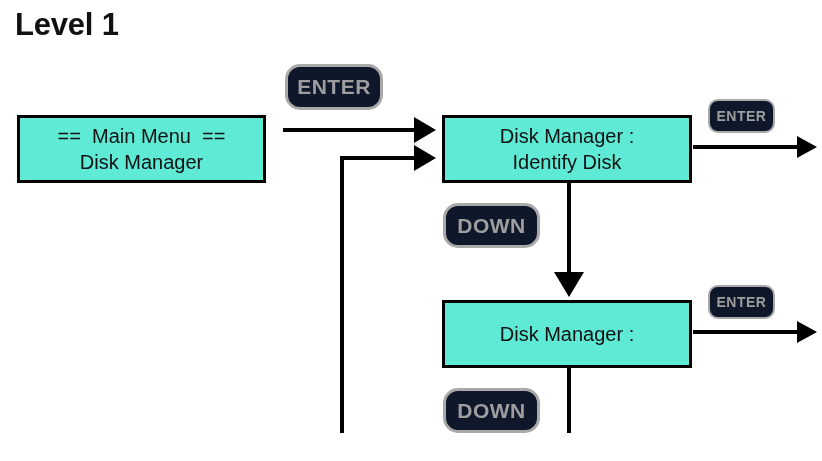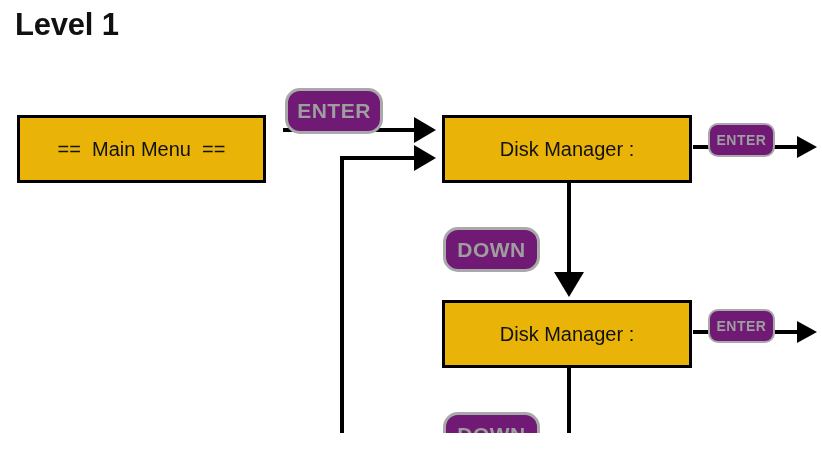--- a/index.html
+++ b/index.html
@@ -30,21 +30,21 @@
     white-space: nowrap;
   }
   #level1-title { left: 15px; top: 9px; }
   #level2-title { left: 440px; top: 9px; }
 
   
   .menu-box {
     position: absolute;
     box-sizing: border-box;
     border: 3px solid #000000;
-    background: #eab308;
+    background: #5eead4;
     display: flex;
     flex-direction: column;
     align-items: center;
     justify-content: center;
     text-align: center;
     color: #111111;
     font-size: 20px;
     line-height: 1.32;
   }
   .menu-box .line1,
@@ -53,29 +53,28 @@
   #box-main-menu    { left: 17px;  top: 115px; width: 249px; height: 68px; }
   #box-identify     { left: 442px; top: 115px; width: 250px; height: 68px; }
   #box-showinfo     { left: 442px; top: 300px; width: 250px; height: 68px; }
 
   
   .key-pill {
     position: absolute;
     box-sizing: border-box;
     border: 3px solid #a9a9a9;
     border-radius: 13px;
-    background: #701a75;
+    background: #0f172a;
     color: #9e9e9e;
     display: flex;
     align-items: center;
     justify-content: center;
     font-weight: bold;
     letter-spacing: 0.5px;
     white-space: nowrap;
-    margin-top: 24px;
   }
   .key-pill.big   { font-size: 21px; border-radius: 15px; }
   .key-pill.small { font-size: 14px; border-width: 2px; border-radius: 10px; }
 
   #key-enter-main   { left: 285px; top: 64px;  width: 98px; height: 46px; }
   #key-enter-identify { left: 708px; top: 99px;  width: 67px; height: 34px; }
   #key-enter-showinfo { left: 708px; top: 285px; width: 67px; height: 34px; }
   #key-down-1       { left: 443px; top: 203px; width: 97px; height: 45px; }
   #key-down-2       { left: 443px; top: 388px; width: 97px; height: 45px; }
 
@@ -158,24 +157,26 @@
   <div id="conn-identify-to-showinfo-head" class="arrowhead-down"></div>
 
   <div id="conn-identify-right-line" class="hline"></div>
   <div id="conn-identify-right-head" class="arrowhead-right slim"></div>
 
   <div id="conn-showinfo-right-line" class="hline"></div>
   <div id="conn-showinfo-right-head" class="arrowhead-right slim"></div>
 
   <div id="box-main-menu" class="menu-box">
     <span class="line1">==  Main Menu  ==</span>
+    <span class="line2">Disk Manager</span>
   </div>
 
   <div id="box-identify" class="menu-box">
     <span class="line1">Disk Manager :</span>
+    <span class="line2">Identify Disk</span>
   </div>
 
   <div id="box-showinfo" class="menu-box">
     <span class="line1">Disk Manager :</span>
   </div>
 
   <div id="key-enter-main" class="key-pill big">ENTER</div>
 
   <div id="key-enter-identify" class="key-pill small">ENTER</div>
 

